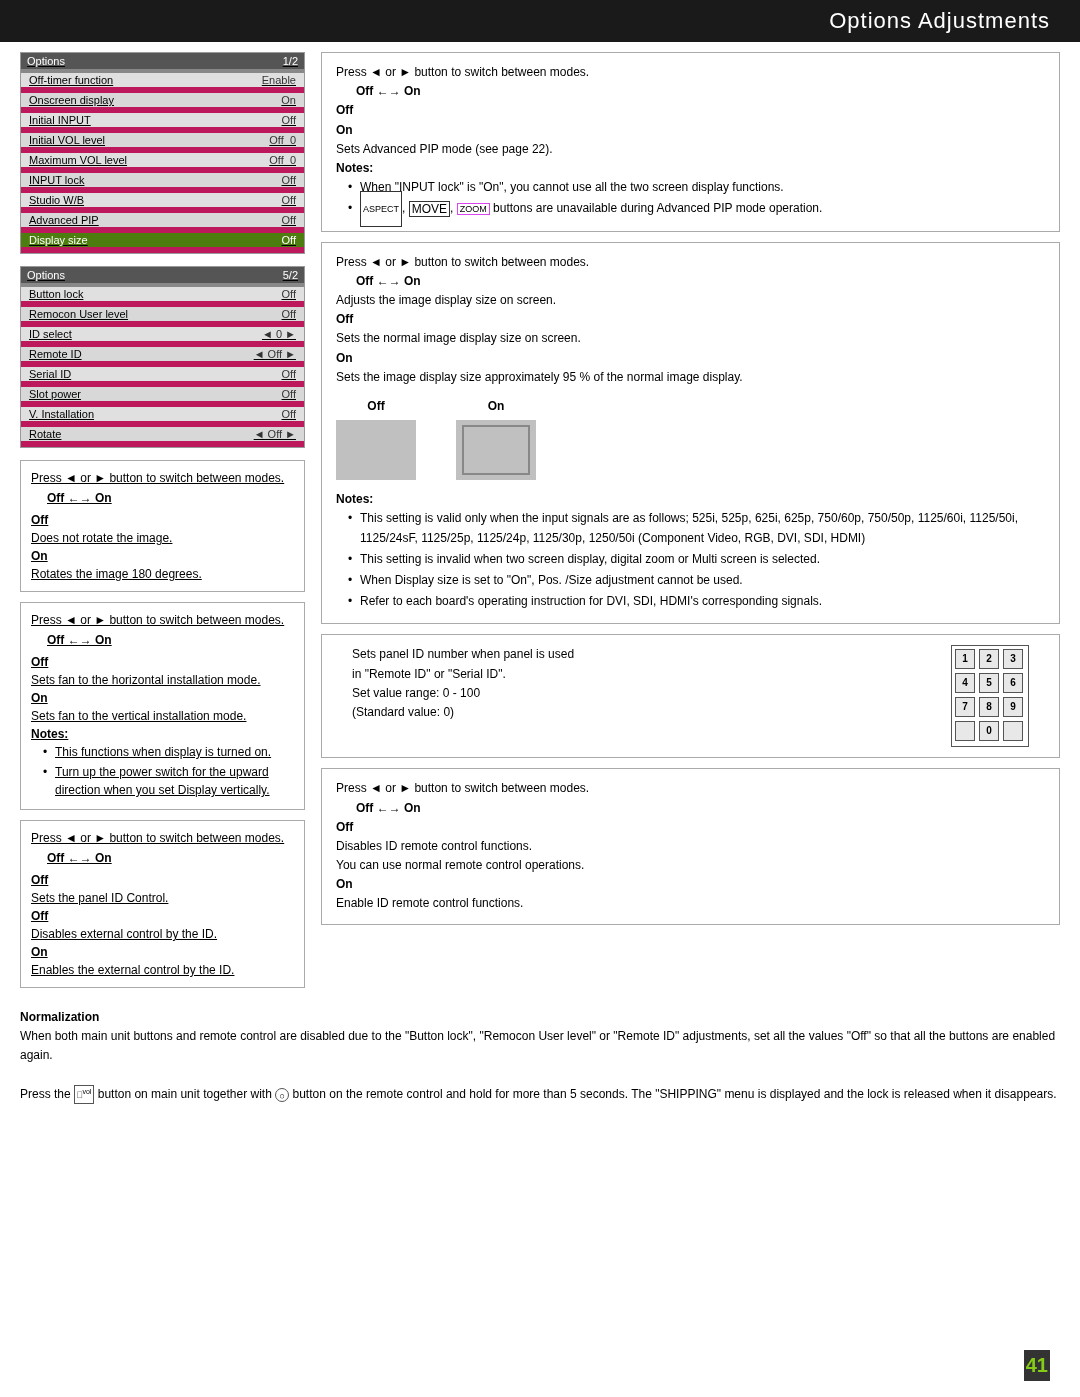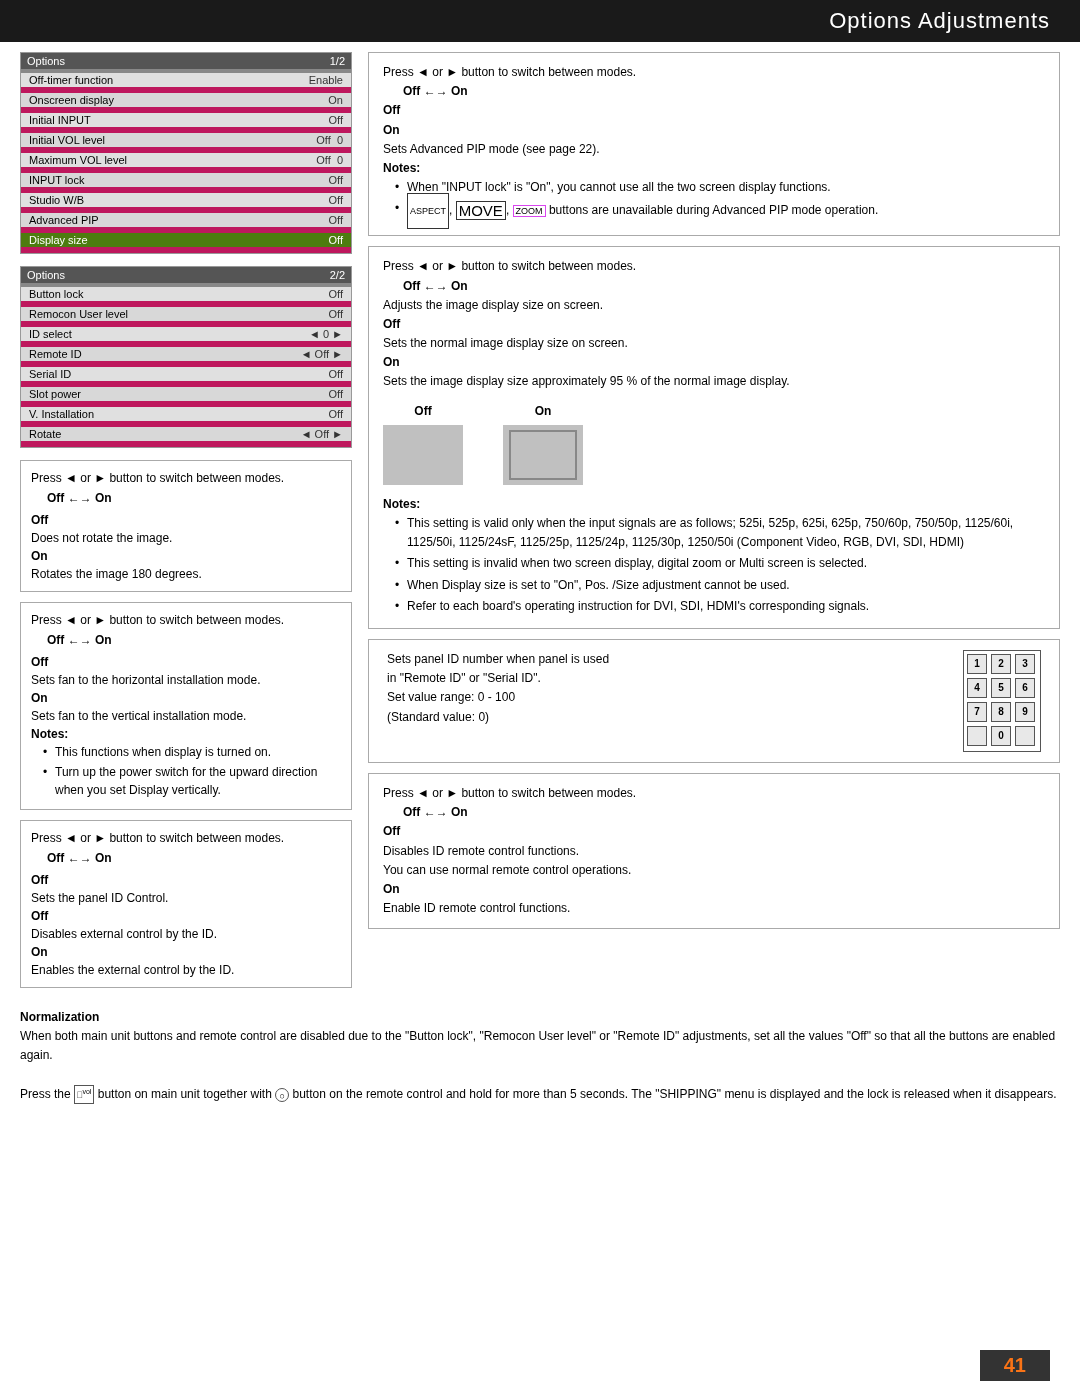--- a/index.html
+++ b/index.html
@@ -25,22 +25,23 @@
 
     .main-content {
       display: flex;
       flex-direction: row;
       padding: 0 20px;
       gap: 16px;
     }
 
     
     .left-column {
-      width: 332px;
+      width: 285px;
       flex-shrink: 0;
+      text-decoration: underline;
     }
 
     
     .options-menu {
       border: 1px solid #999;
       background: #e8e8e8;
       margin-bottom: 12px;
       font-size: 11px;
     }
 
@@ -180,21 +181,21 @@
     .diagram-inner-on {
       background: #c0c0c0;
       width: 68px;
       height: 50px;
       border: 2px solid #888;
     }
 
     
     .panel-id-section {
       border: 1px solid #aaa;
-      padding: 10px 18px;
+      padding: 10px 30px;
       margin-bottom: 10px;
       font-size: 12px;
       line-height: 1.6;
       display: flex;
       justify-content: space-between;
       align-items: flex-start;
     }
 
     .panel-id-text { flex: 1; }
 
@@ -230,23 +231,23 @@
       font-weight: bold;
       font-size: 12px;
     }
 
     .page-number {
       position: absolute;
       bottom: 16px;
       right: 30px;
       font-size: 20px;
       font-weight: bold;
-      color: #f97316;
+      color: #84cc16;
       background: #333;
-      padding: 4px 24px;
+      padding: 4px 2px;
     }
 
     .small-icon-inline {
       display: inline-block;
       border: 1px solid #555;
       font-size: 9px;
       padding: 0 2px;
       vertical-align: middle;
     }
 
@@ -313,21 +314,21 @@
       </div>
       <div class="options-menu-row highlighted">
         <span class="options-menu-row-label">Display size</span>
         <span class="options-menu-row-value">Off</span>
       </div>
     </div>
 
     <div class="options-menu">
       <div class="options-menu-header">
         <span>Options</span>
-        <span>2/2</span>
+        <span>5/2</span>
       </div>
       <div class="options-menu-subheader"></div>
       <div class="options-menu-row">
         <span class="options-menu-row-label">Button lock</span>
         <span class="options-menu-row-value">Off</span>
       </div>
       <div class="options-menu-row">
         <span class="options-menu-row-label">Remocon User level</span>
         <span class="options-menu-row-value">Off</span>
       </div>
@@ -397,21 +398,21 @@
 
     <div class="right-section">
       <p>Press ◄ or ► button to switch between modes.</p>
       <p class="off-on-line"><strong>Off ←→ On</strong></p>
       <p><span class="section-label"><strong>Off</strong></span></p>
       <p><span class="section-label"><strong>On</strong></span></p>
       <p>Sets Advanced PIP mode (see page 22).</p>
       <p><span class="notes-label"><strong>Notes:</strong></span></p>
       <ul class="bullet-list">
         <li>When "INPUT lock" is "On", you cannot use all the two screen display functions.</li>
-        <li><span style="border:1px solid #333;font-size:9px;padding:12px 2px;vertical-align:middle;">ASPECT</span>, <span style="border:1px solid #333;font-size:15px;padding:0 2px;vertical-align:middle;">MOVE</span>, <span style="border:1px solid #d946ef;font-size:9px;padding:0 2px;vertical-align:middle;">ZOOM</span> buttons are unavailable during Advanced PIP mode operation.</li>
+        <li><span style="border:1px solid #333;font-size:9px;padding:12px 2px;vertical-align:middle;">ASPECT</span>, <span style="border:1px solid #333;font-size:12px;padding:0 2px;vertical-align:middle;">MOVE</span>, <span style="border:1px solid #d946ef;font-size:9px;padding:0 2px;vertical-align:middle;">ZOOM</span> buttons are unavailable during Advanced PIP mode operation.</li>
       </ul>
     </div>
 
     <div class="right-section">
       <p>Press ◄ or ► button to switch between modes.</p>
       <p class="off-on-line"><strong>Off ←→ On</strong></p>
       <p>Adjusts the image display size on screen.</p>
       <p><span class="section-label"><strong>Off</strong></span></p>
       <p>Sets the normal image display size on screen.</p>
       <p><span class="section-label"><strong>On</strong></span></p>

